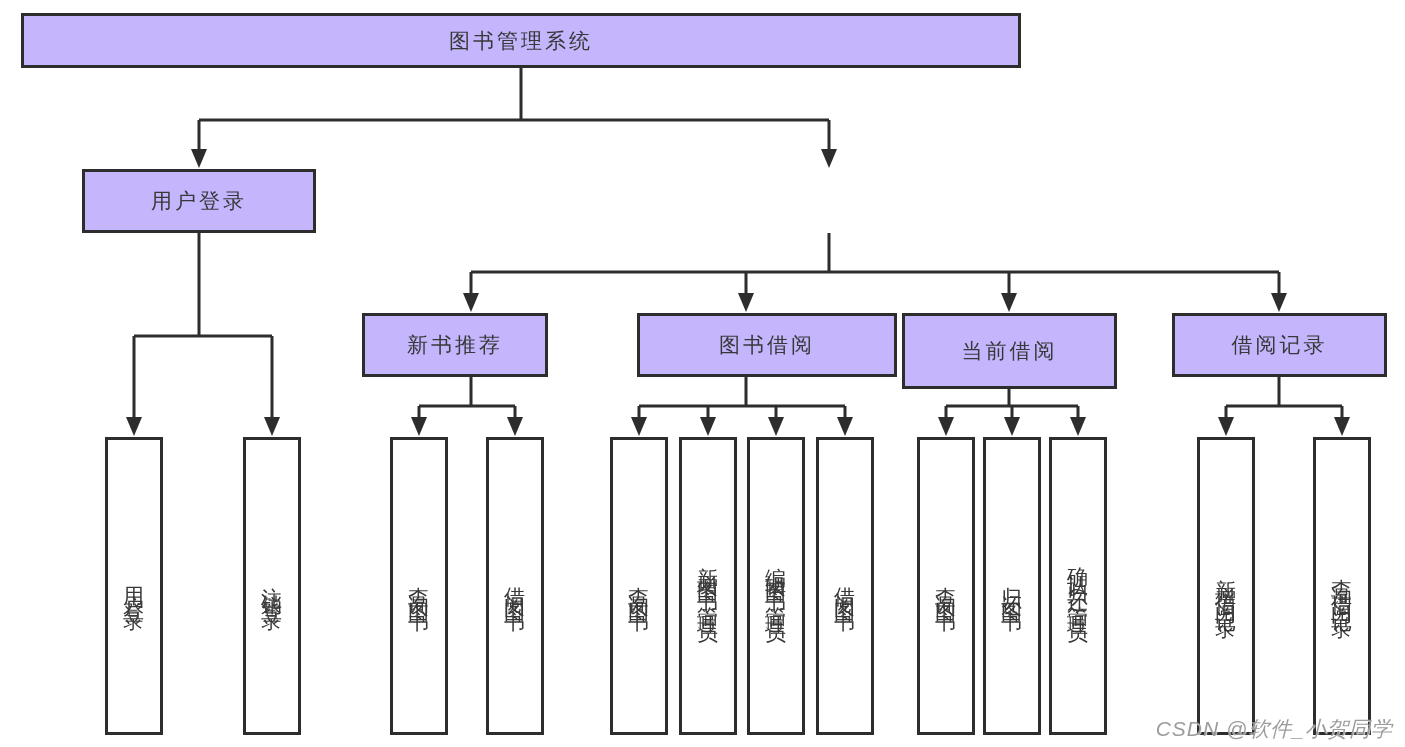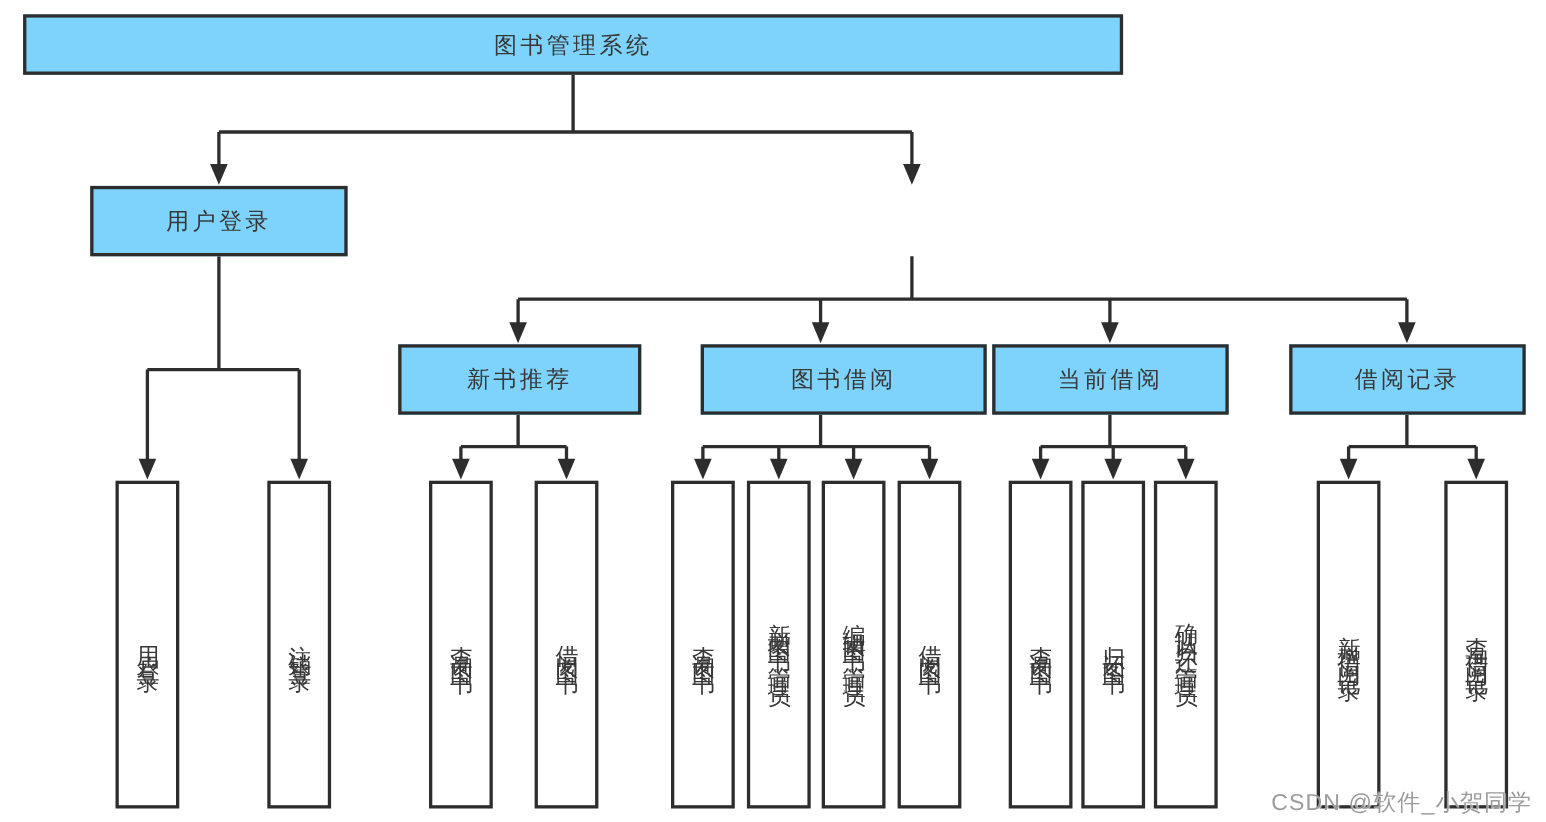--- a/index.html
+++ b/index.html
@@ -14,21 +14,21 @@
   .connectors {
     position: absolute;
     left: 0; top: 0;
     width: 1405px; height: 747px;
     z-index: 1;
   }
   .hbox {
     position: absolute;
     box-sizing: border-box;
     border: 3px solid #2d2d2d;
-    background: #7dd3fc;
+    background: #c4b5fd;
     display: flex;
     align-items: center;
     justify-content: center;
     font-size: 21px;
     letter-spacing: 3px;
     color: #383838;
     z-index: 2;
     white-space: nowrap;
   }
   .vbox {
@@ -55,20 +55,21 @@
   }
   .watermark {
     position: absolute;
     right: 12px;
     bottom: 4px;
     font-size: 21px;
     color: #9c9c9c;
     letter-spacing: 1px;
     z-index: 5;
     text-shadow: 1px 1px 1px rgba(255,255,255,0.8);
+    font-style: italic;
   }
 </style>
 </head>
 <body>
 
 <div class="stage">
 
   <svg class="connectors" width="1405" height="747" viewBox="0 0 1405 747" xmlns="http://www.w3.org/2000/svg">
     <path fill="none" stroke="#2d2d2d" stroke-width="3" d="M521 68 V120 M199 120 H829 M199 120 V151 M829 120 V151
          M199 233 V336 M134 336 H272 M134 336 V419 M272 336 V419
@@ -98,23 +99,23 @@
       <polygon points="1070,417 1086,417 1078,436"></polygon>
       <polygon points="1218,417 1234,417 1226,436"></polygon>
       <polygon points="1334,417 1350,417 1342,436"></polygon>
     </g>
   </svg>
 
   <div class="hbox" style="left:21px; top:13px; width:1000px; height:55px;">图书管理系统</div>
 
   <div class="hbox" style="left:82px; top:169px; width:234px; height:64px;">用户登录</div>
 
-  <div class="hbox" style="left:362px; top:313px; width:221px; height:64px;font-family:Liberation Mono, monospace;">新书推荐</div>
+  <div class="hbox" style="left:362px; top:313px; width:186px; height:64px;font-family:Liberation Mono, monospace;">新书推荐</div>
   <div class="hbox" style="left:637px; top:313px; width:260px; height:64px;">图书借阅</div>
-  <div class="hbox" style="left:902px; top:313px; width:215px; height:64px;text-align:right;">当前借阅</div>
+  <div class="hbox" style="left:902px; top:313px; width:215px; height:76px;text-align:right;">当前借阅</div>
   <div class="hbox" style="left:1172px; top:313px; width:215px; height:64px;">借阅记录</div>
 
   <div class="vbox" style="left:105px;">
     <span class="vlabel">用户登录</span>
   </div>
   <div class="vbox" style="left:243px;">
     <span class="vlabel">注销登录</span>
   </div>
 
   <div class="vbox" style="left:390px;">

